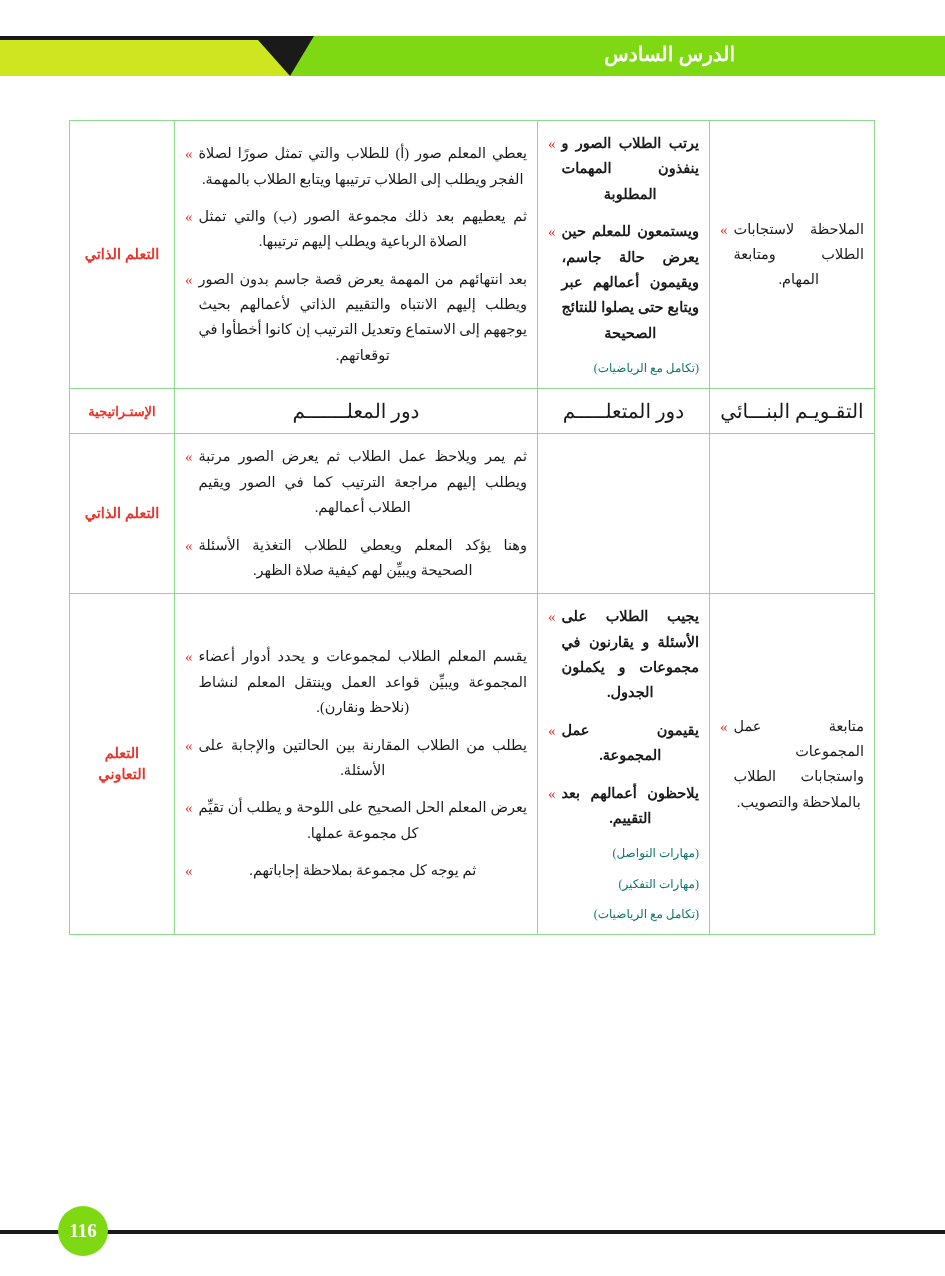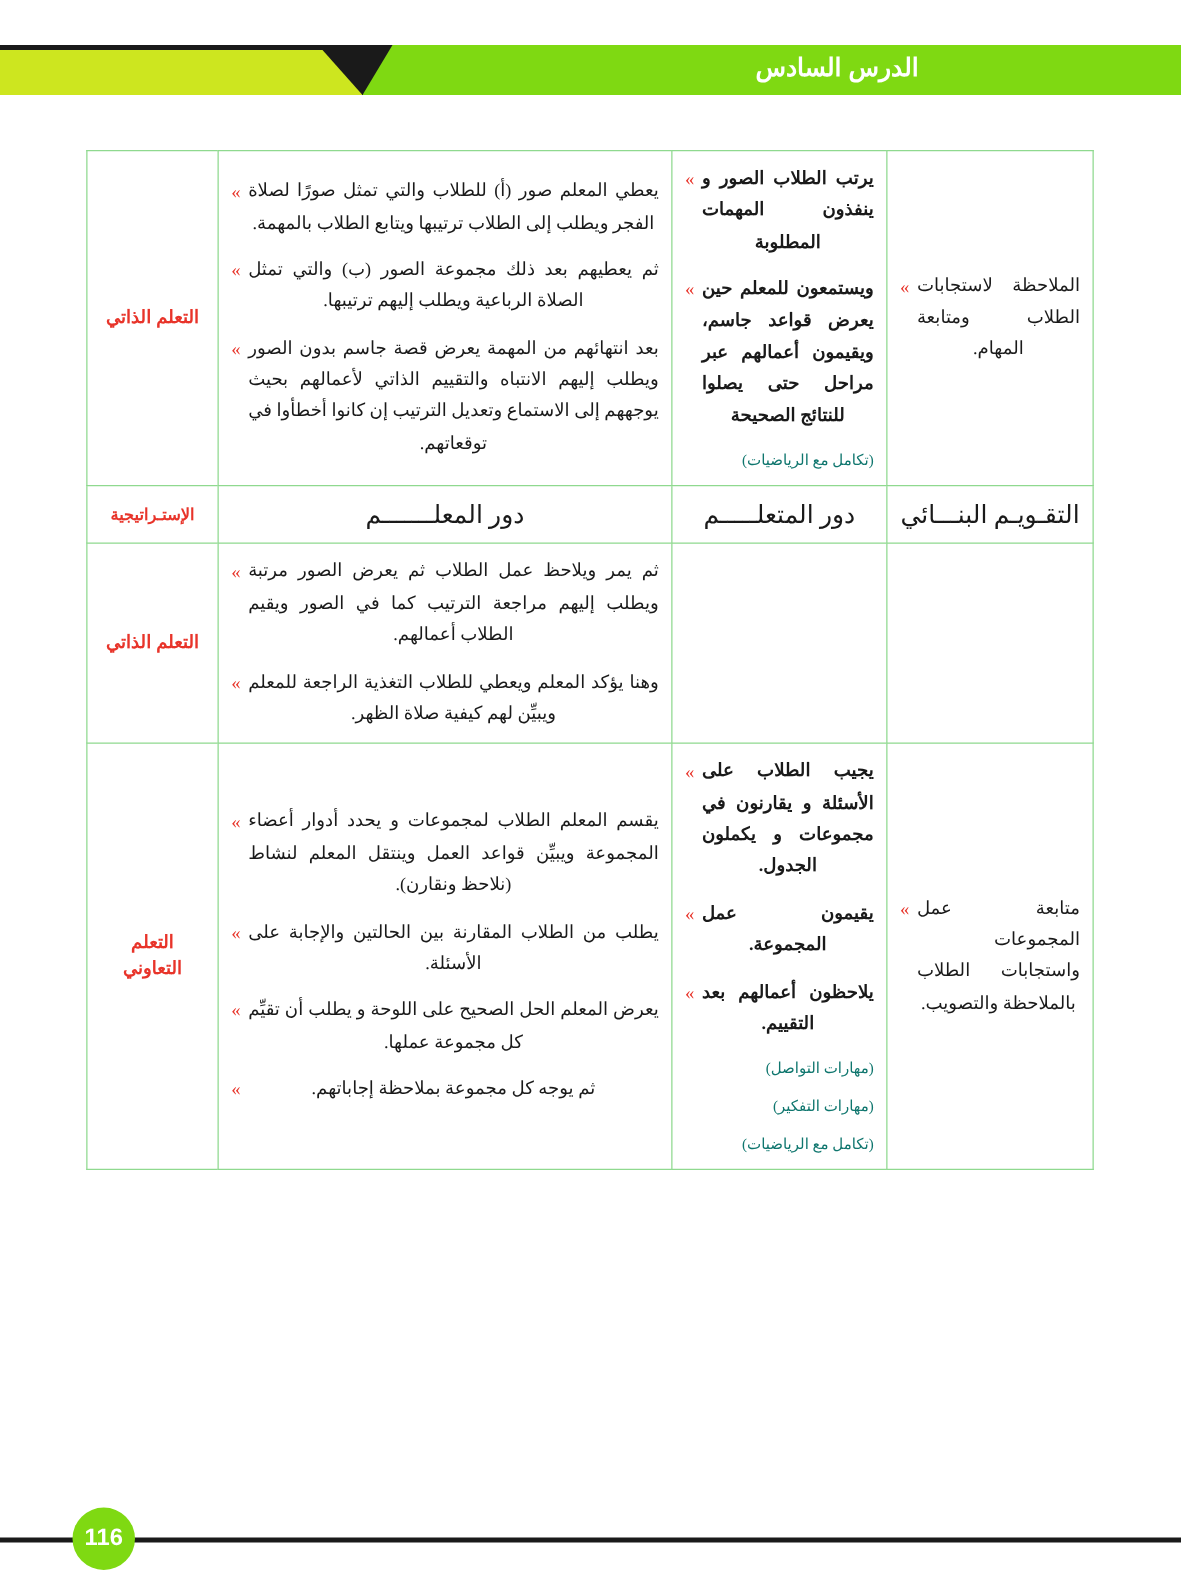--- a/index.html
+++ b/index.html
@@ -151,21 +151,21 @@
   }
   .page-badge {
     position: absolute;
     bottom: 20px;
     left: 58px;
     width: 50px;
     height: 50px;
     border-radius: 50%;
     background: #7fd912;
     color: #ffffff;
-    font-family: Liberation Sans, sans-serif;
+    font-family: Liberation Serif, serif;
     font-weight: bold;
     font-size: 19px;
     display: flex;
     align-items: center;
     justify-content: center;
   }
 </style>
 </head>
 <body>
 
@@ -193,21 +193,21 @@
             <span class="bullet-text">الملاحظة لاستجابات الطلاب ومتابعة المهام.</span>
           </div>
         </td>
         <td class="learner-cell">
           <div class="bullet-item">
             <span class="bullet-mark">»</span>
             <span class="bullet-text">يرتب الطلاب الصور و ينفذون المهمات المطلوبة</span>
           </div>
           <div class="bullet-item">
             <span class="bullet-mark">»</span>
-            <span class="bullet-text">ويستمعون للمعلم حين يعرض قواعد جاسم، ويقيمون أعمالهم عبر مراحل حتى يصلوا للنتائج الصحيحة</span>
+            <span class="bullet-text">ويستمعون للمعلم حين يعرض حالة جاسم، ويقيمون أعمالهم عبر ويتابع حتى يصلوا للنتائج الصحيحة</span>
           </div>
           <div class="tag-line">(تكامل مع الرياضيات)</div>
         </td>
         <td class="teacher-cell">
           <div class="bullet-item">
             <span class="bullet-mark">»</span>
             <span class="bullet-text">يعطي المعلم صور (أ) للطلاب والتي تمثل صورًا لصلاة الفجر ويطلب إلى الطلاب ترتيبها ويتابع الطلاب بالمهمة.</span>
           </div>
           <div class="bullet-item">
             <span class="bullet-mark">»</span>
@@ -231,21 +231,21 @@
       <tr>
         <td class="assess-cell empty-cell"></td>
         <td class="learner-cell empty-cell"></td>
         <td class="teacher-cell">
           <div class="bullet-item">
             <span class="bullet-mark">»</span>
             <span class="bullet-text">ثم يمر ويلاحظ عمل الطلاب ثم يعرض الصور مرتبة ويطلب إليهم مراجعة الترتيب كما في الصور ويقيم الطلاب أعمالهم.</span>
           </div>
           <div class="bullet-item">
             <span class="bullet-mark">»</span>
-            <span class="bullet-text">وهنا يؤكد المعلم ويعطي للطلاب التغذية الراجعة للمعلم ويبيِّن لهم كيفية صلاة الظهر.</span>
+            <span class="bullet-text">وهنا يؤكد المعلم ويعطي للطلاب التغذية الأسئلة الصحيحة ويبيِّن لهم كيفية صلاة الظهر.</span>
           </div>
         </td>
         <td class="strategy-cell">التعلم الذاتي</td>
       </tr>
 
       <tr>
         <td class="assess-cell">
           <div class="bullet-item">
             <span class="bullet-mark">»</span>
             <span class="bullet-text">متابعة عمل المجموعات واستجابات الطلاب بالملاحظة والتصويب.</span>

